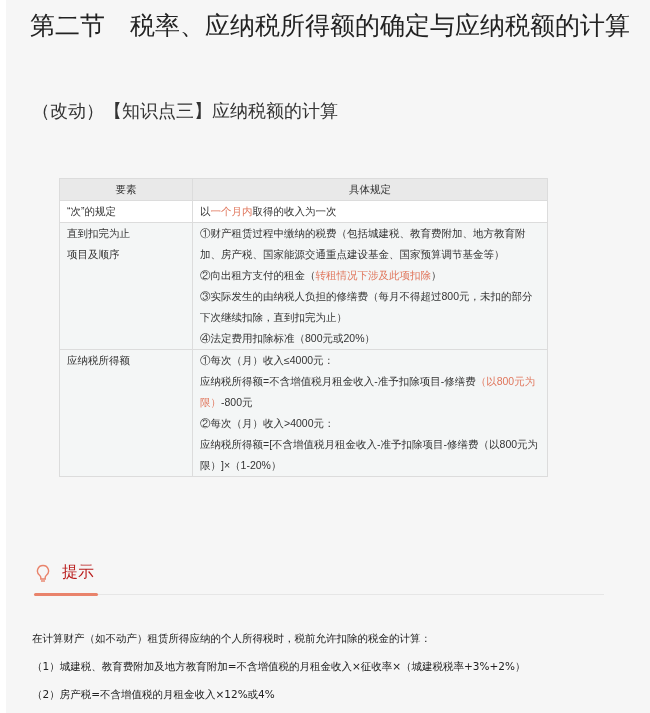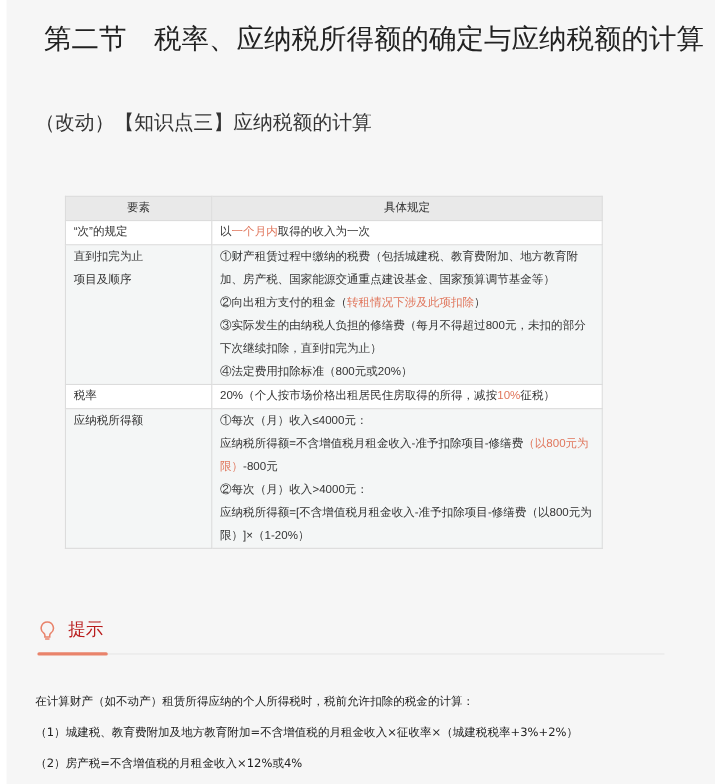--- a/index.html
+++ b/index.html
@@ -9,21 +9,21 @@
     font-family: "DejaVu Sans", "Liberation Sans", sans-serif;
     color: #333;
   }
   .page {
     position: absolute; left: 6px; top: 0; width: 644px; height: 713px;
     background: #f6f6f6;
   }
   .section-title {
     position: absolute; left: 20px; top: 8px; width: 600px;
     text-align: center; font-family: "DejaVu Serif", "Liberation Serif", serif;
-    font-size: 25px; line-height: 27px; color: #222; font-weight: normal; margin: 14px;
+    font-size: 25px; line-height: 27px; color: #222; font-weight: normal; margin: 4px;
   }
   .kp-title {
     position: absolute; left: 26px; top: 99px;
     font-family: Liberation Serif, serif;
     font-size: 18px; color: #333; margin: 0; font-weight: normal;
   }
   .sub-title {
     position: absolute; left: 28px; top: 137px;
     font-size: 12px; color: #d9603f;
   }
@@ -89,24 +89,20 @@
         <div>项目及顺序</div>
       </td>
       <td class="ln">
         <div>①财产租赁过程中缴纳的税费（包括城建税、教育费附加、地方教育附加、房产税、国家能源交通重点建设基金、国家预算调节基金等）</div>
         <div><span>②向出租方支付的租金（</span><span class="red">转租情况下涉及此项扣除</span><span>）</span></div>
         <div>③实际发生的由纳税人负担的修缮费（每月不得超过800元，未扣的部分下次继续扣除，直到扣完为止）</div>
         <div>④法定费用扣除标准（800元或20%）</div>
       </td>
     </tr>
 
-    <tr class="row-white">
-      <td class="k ln">税率</td>
-      <td class="ln"><span>20%（个人按市场价格出租居民住房取得的所得，减按</span><span class="red">10%</span><span>征税）</span></td>
-    </tr>
 
     <tr class="row-gray">
       <td class="k ln">应纳税所得额</td>
       <td class="ln">
         <div>①每次（月）收入≤4000元：</div>
         <div><span>应纳税所得额=不含增值税月租金收入-准予扣除项目-修缮费</span><span class="red">（以800元为限）</span><span>-800元</span></div>
         <div>②每次（月）收入&gt;4000元：</div>
         <div>应纳税所得额=[不含增值税月租金收入-准予扣除项目-修缮费（以800元为限）]×（1-20%）</div>
       </td>
     </tr>

